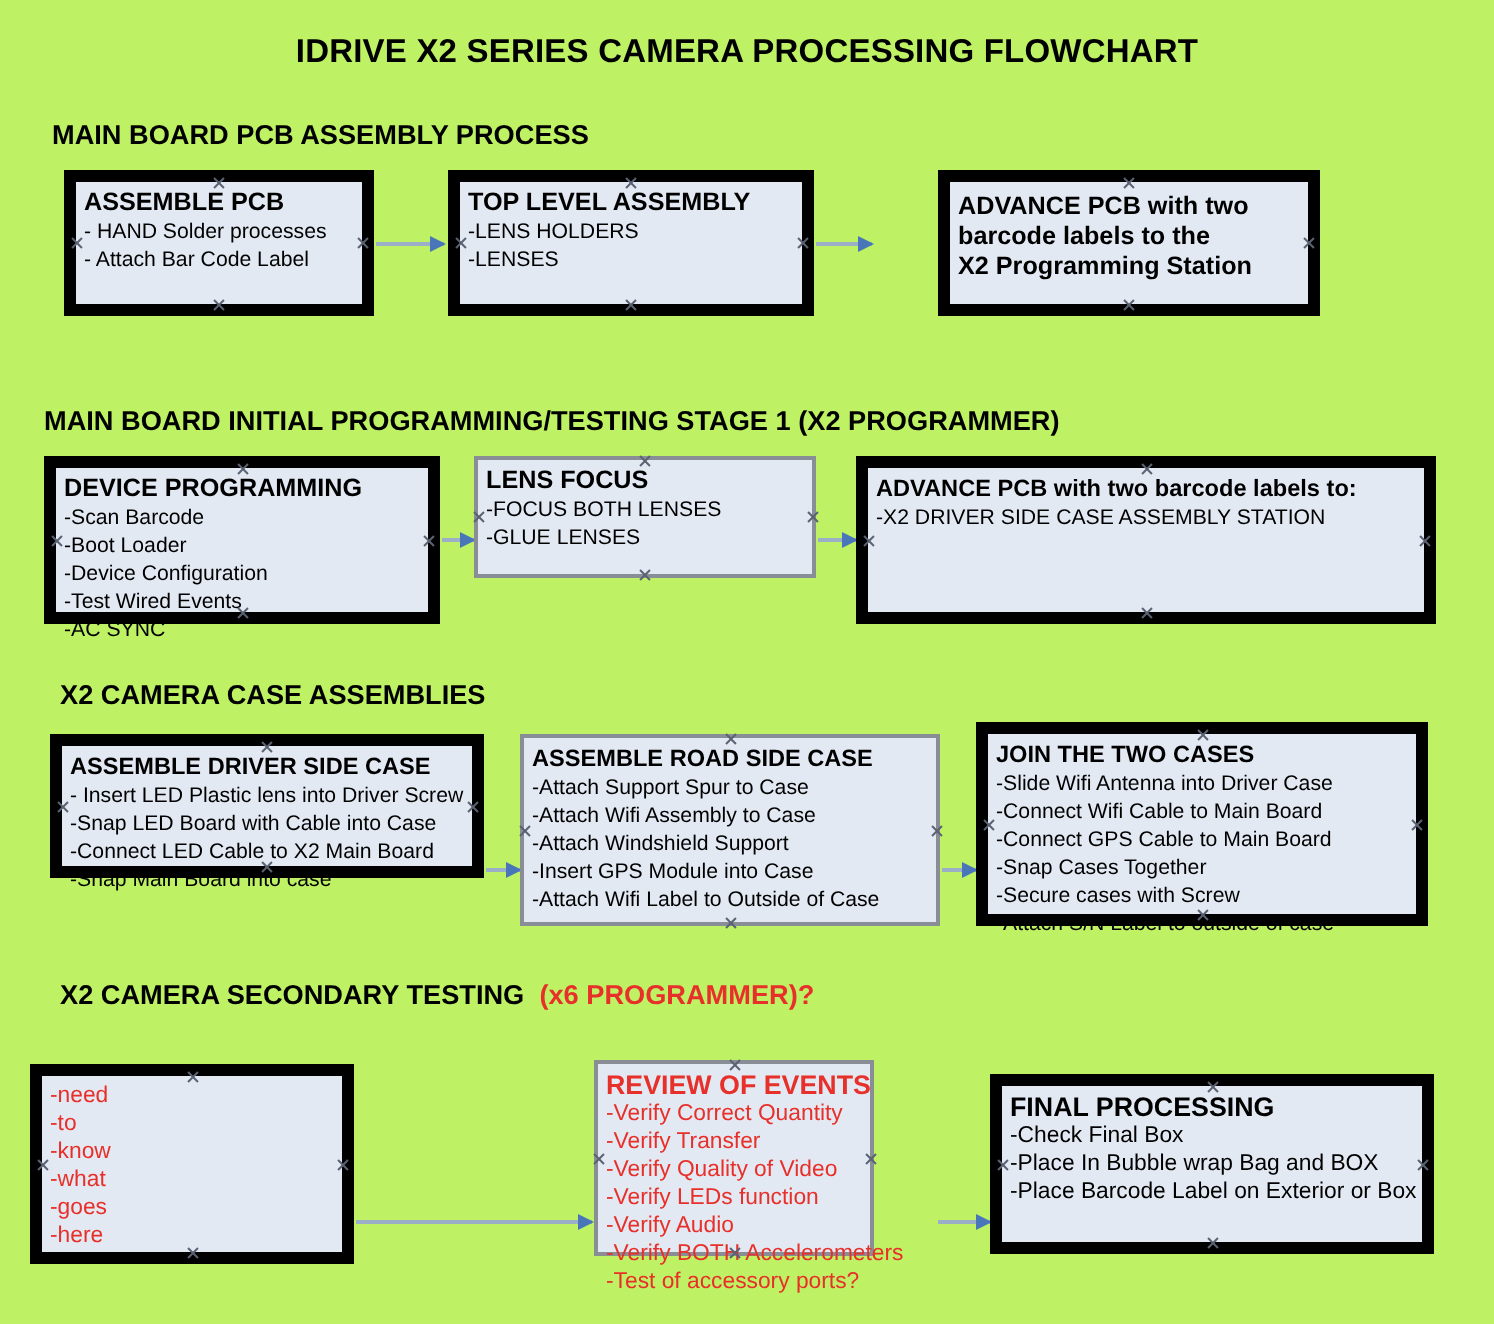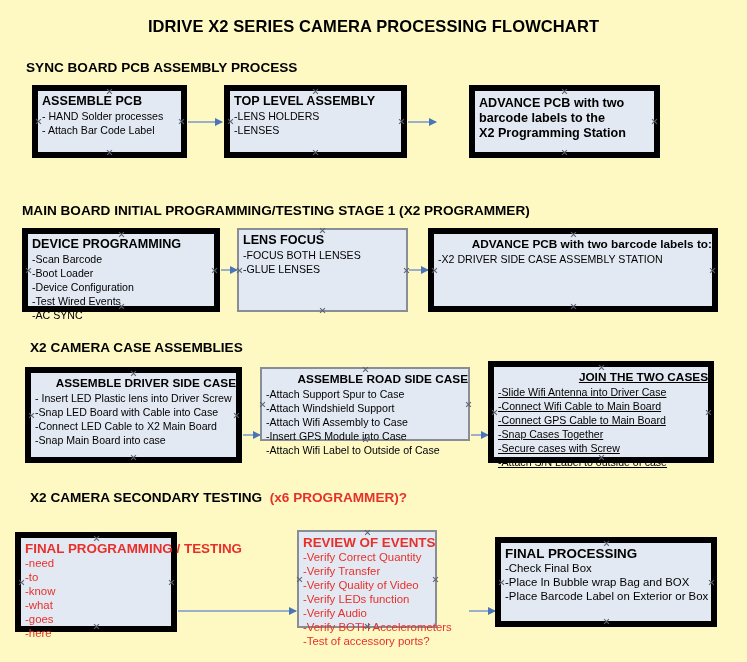--- a/index.html
+++ b/index.html
@@ -8,21 +8,21 @@
     background: #ffffff;
   }
   body {
     font-family: "Liberation Sans", sans-serif;
     -webkit-font-smoothing: antialiased;
   }
   #canvas {
     position: relative;
     width: 747px;
     height: 662px;
-    background: #fef9c3;
+    background: #bef264;
     overflow: hidden;
   }
   
   .main-title {
     position: absolute;
     left: 0;
     top: 17px;
     width: 747px;
     text-align: center;
     font-size: 16.5px;
@@ -56,21 +56,20 @@
   }
   .node .title {
     font-size: 12.6px;
     font-weight: bold;
     color: #000000;
     line-height: 15px;
     white-space: nowrap;
   }
   .node .title.sm {
     font-size: 11.8px;
-    text-align: right;
   }
   .node .line {
     font-size: 10.6px;
     color: #000000;
     line-height: 14px;
     white-space: nowrap;
   }
   .node.red .title,
   .node.red .line {
     color: #e8302a;
@@ -120,21 +119,21 @@
   }
 </style>
 </head>
 <body>
 
 <div id="canvas">
 
   <div class="main-title">IDRIVE X2  SERIES CAMERA PROCESSING FLOWCHART</div>
 
   <div class="section-title" style="left:26px; top:60px;">
-    <span>SYNC BOARD PCB ASSEMBLY PROCESS</span>
+    <span>MAIN BOARD PCB ASSEMBLY PROCESS</span>
   </div>
 
   <div class="node" style="left:32px; top:85px; width:155px; height:73px;">
     <div class="title">ASSEMBLE PCB</div>
     <div class="line">- HAND Solder processes</div>
     <div class="line">- Attach Bar Code Label</div>
     <span class="handle" style="left:50%; top:0;"></span>
     <span class="handle" style="left:50%; top:100%;"></span>
     <span class="handle" style="left:0; top:50%;"></span>
     <span class="handle" style="left:100%; top:50%;"></span>
@@ -181,21 +180,21 @@
     <span class="handle" style="left:50%; top:0;"></span>
     <span class="handle" style="left:50%; top:100%;"></span>
     <span class="handle" style="left:0; top:50%;"></span>
     <span class="handle" style="left:100%; top:50%;"></span>
   </div>
 
   <div class="conn" style="left:221px; top:269px; width:16px;">
     <span class="head"></span>
   </div>
 
-  <div class="node thick" style="left:237px; top:228px; width:171px; height:84px;">
+  <div class="node thick" style="left:237px; top:228px; width:171px; height:61px;">
     <div class="title">LENS FOCUS</div>
     <div class="line">-FOCUS BOTH LENSES</div>
     <div class="line">-GLUE LENSES</div>
     <span class="handle" style="left:50%; top:0;"></span>
     <span class="handle" style="left:50%; top:100%;"></span>
     <span class="handle" style="left:0; top:50%;"></span>
     <span class="handle" style="left:100%; top:50%;"></span>
   </div>
 
   <div class="conn" style="left:409px; top:269px; width:19px;">
@@ -208,73 +207,72 @@
     <span class="handle" style="left:50%; top:0;"></span>
     <span class="handle" style="left:50%; top:100%;"></span>
     <span class="handle" style="left:0; top:50%;"></span>
     <span class="handle" style="left:100%; top:50%;"></span>
   </div>
 
   <div class="section-title" style="left:30px; top:340px;">
     <span>X2 CAMERA CASE ASSEMBLIES</span>
   </div>
 
-  <div class="node" style="left:25px; top:367px; width:217px; height:96px;">
+  <div class="node" style="left:25px; top:367px; width:217px; height:72px;">
     <div class="title sm">ASSEMBLE DRIVER SIDE CASE</div>
     <div class="line">- Insert LED Plastic lens into Driver Screw</div>
     <div class="line">-Snap LED Board with Cable into Case</div>
     <div class="line">-Connect LED Cable to X2 Main Board</div>
     <div class="line">-Snap Main Board into case</div>
     <span class="handle" style="left:50%; top:0;"></span>
     <span class="handle" style="left:50%; top:100%;"></span>
     <span class="handle" style="left:0; top:50%;"></span>
     <span class="handle" style="left:100%; top:50%;"></span>
   </div>
 
   <div class="conn" style="left:243px; top:434px; width:17px;">
     <span class="head"></span>
   </div>
 
-  <div class="node thick" style="left:260px; top:367px; width:210px; height:74px;">
+  <div class="node thick" style="left:260px; top:367px; width:210px; height:96px;">
     <div class="title sm">ASSEMBLE ROAD SIDE CASE</div>
     <div class="line">-Attach Support Spur to Case</div>
+    <div class="line">-Attach Wifi Assembly to Case</div>
     <div class="line">-Attach Windshield Support</div>
-    <div class="line">-Attach Wifi Assembly to Case</div>
     <div class="line">-Insert GPS Module into Case</div>
     <div class="line">-Attach Wifi Label to Outside of Case</div>
     <span class="handle" style="left:50%; top:0;"></span>
     <span class="handle" style="left:50%; top:100%;"></span>
     <span class="handle" style="left:0; top:50%;"></span>
     <span class="handle" style="left:100%; top:50%;"></span>
   </div>
 
   <div class="conn" style="left:471px; top:434px; width:17px;">
     <span class="head"></span>
   </div>
 
-  <div class="node" style="left:488px; top:361px; width:226px; height:102px;text-decoration:underline;">
+  <div class="node" style="left:488px; top:361px; width:226px; height:102px;">
     <div class="title sm">JOIN THE TWO CASES</div>
     <div class="line">-Slide Wifi Antenna into Driver Case</div>
     <div class="line">-Connect Wifi Cable to Main Board</div>
     <div class="line">-Connect GPS Cable to Main Board</div>
     <div class="line">-Snap Cases Together</div>
     <div class="line">-Secure cases with Screw</div>
     <div class="line">-Attach S/N Label to outside of case</div>
     <span class="handle" style="left:50%; top:0;"></span>
     <span class="handle" style="left:50%; top:100%;"></span>
     <span class="handle" style="left:0; top:50%;"></span>
     <span class="handle" style="left:100%; top:50%;"></span>
   </div>
 
   <div class="section-title" style="left:30px; top:490px;">
     <span>X2 CAMERA SECONDARY TESTING</span><span>&nbsp;&nbsp;</span><span class="accent">(x6 PROGRAMMER)?</span>
   </div>
 
   <div class="node red" style="left:15px; top:532px; width:162px; height:100px;">
-    <div class="title big">FINAL PROGRAMMING / TESTING</div>
     <div class="line big">-need</div>
     <div class="line big">-to</div>
     <div class="line big">-know</div>
     <div class="line big">-what</div>
     <div class="line big">-goes</div>
     <div class="line big">-here</div>
     <span class="handle" style="left:50%; top:0;"></span>
     <span class="handle" style="left:50%; top:100%;"></span>
     <span class="handle" style="left:0; top:50%;"></span>
     <span class="handle" style="left:100%; top:50%;"></span>

